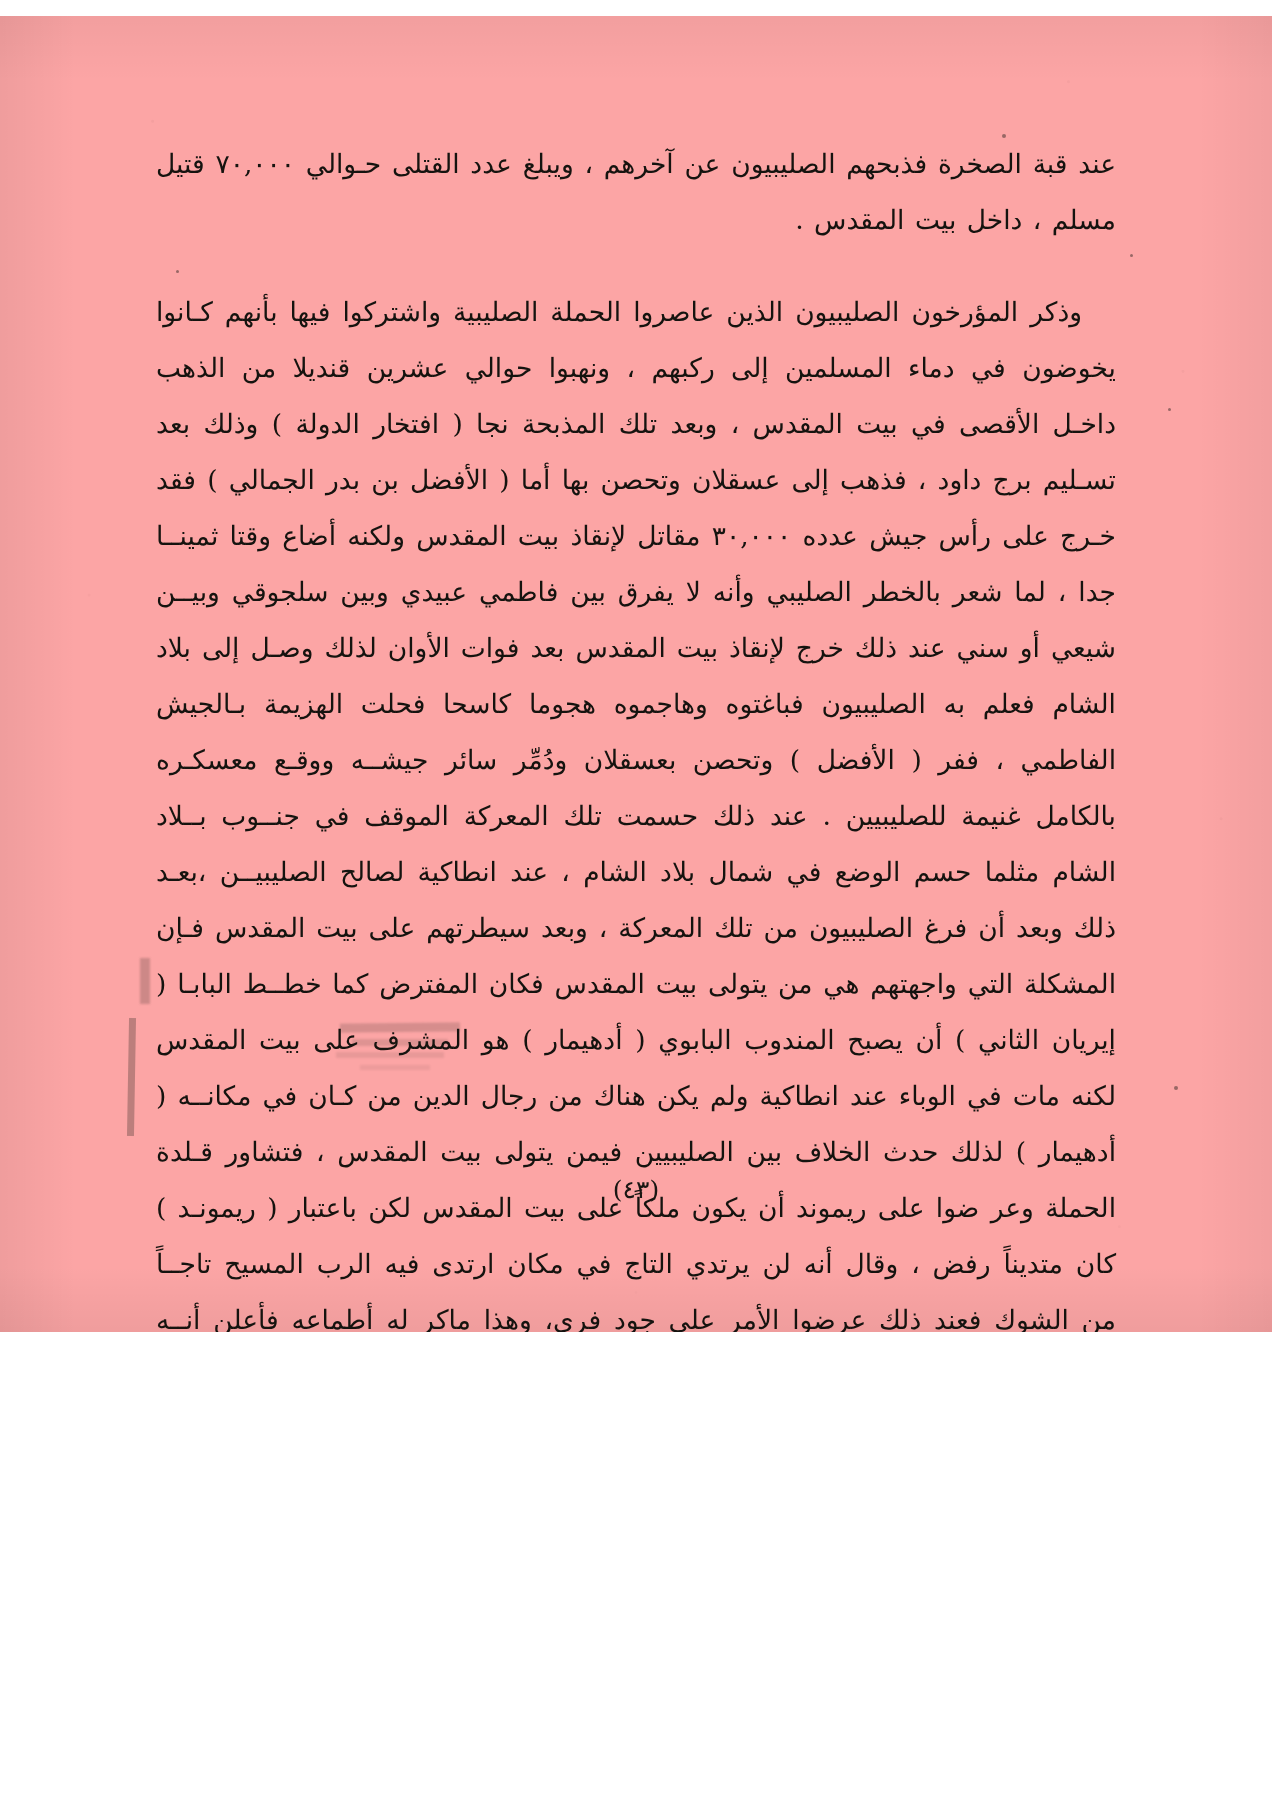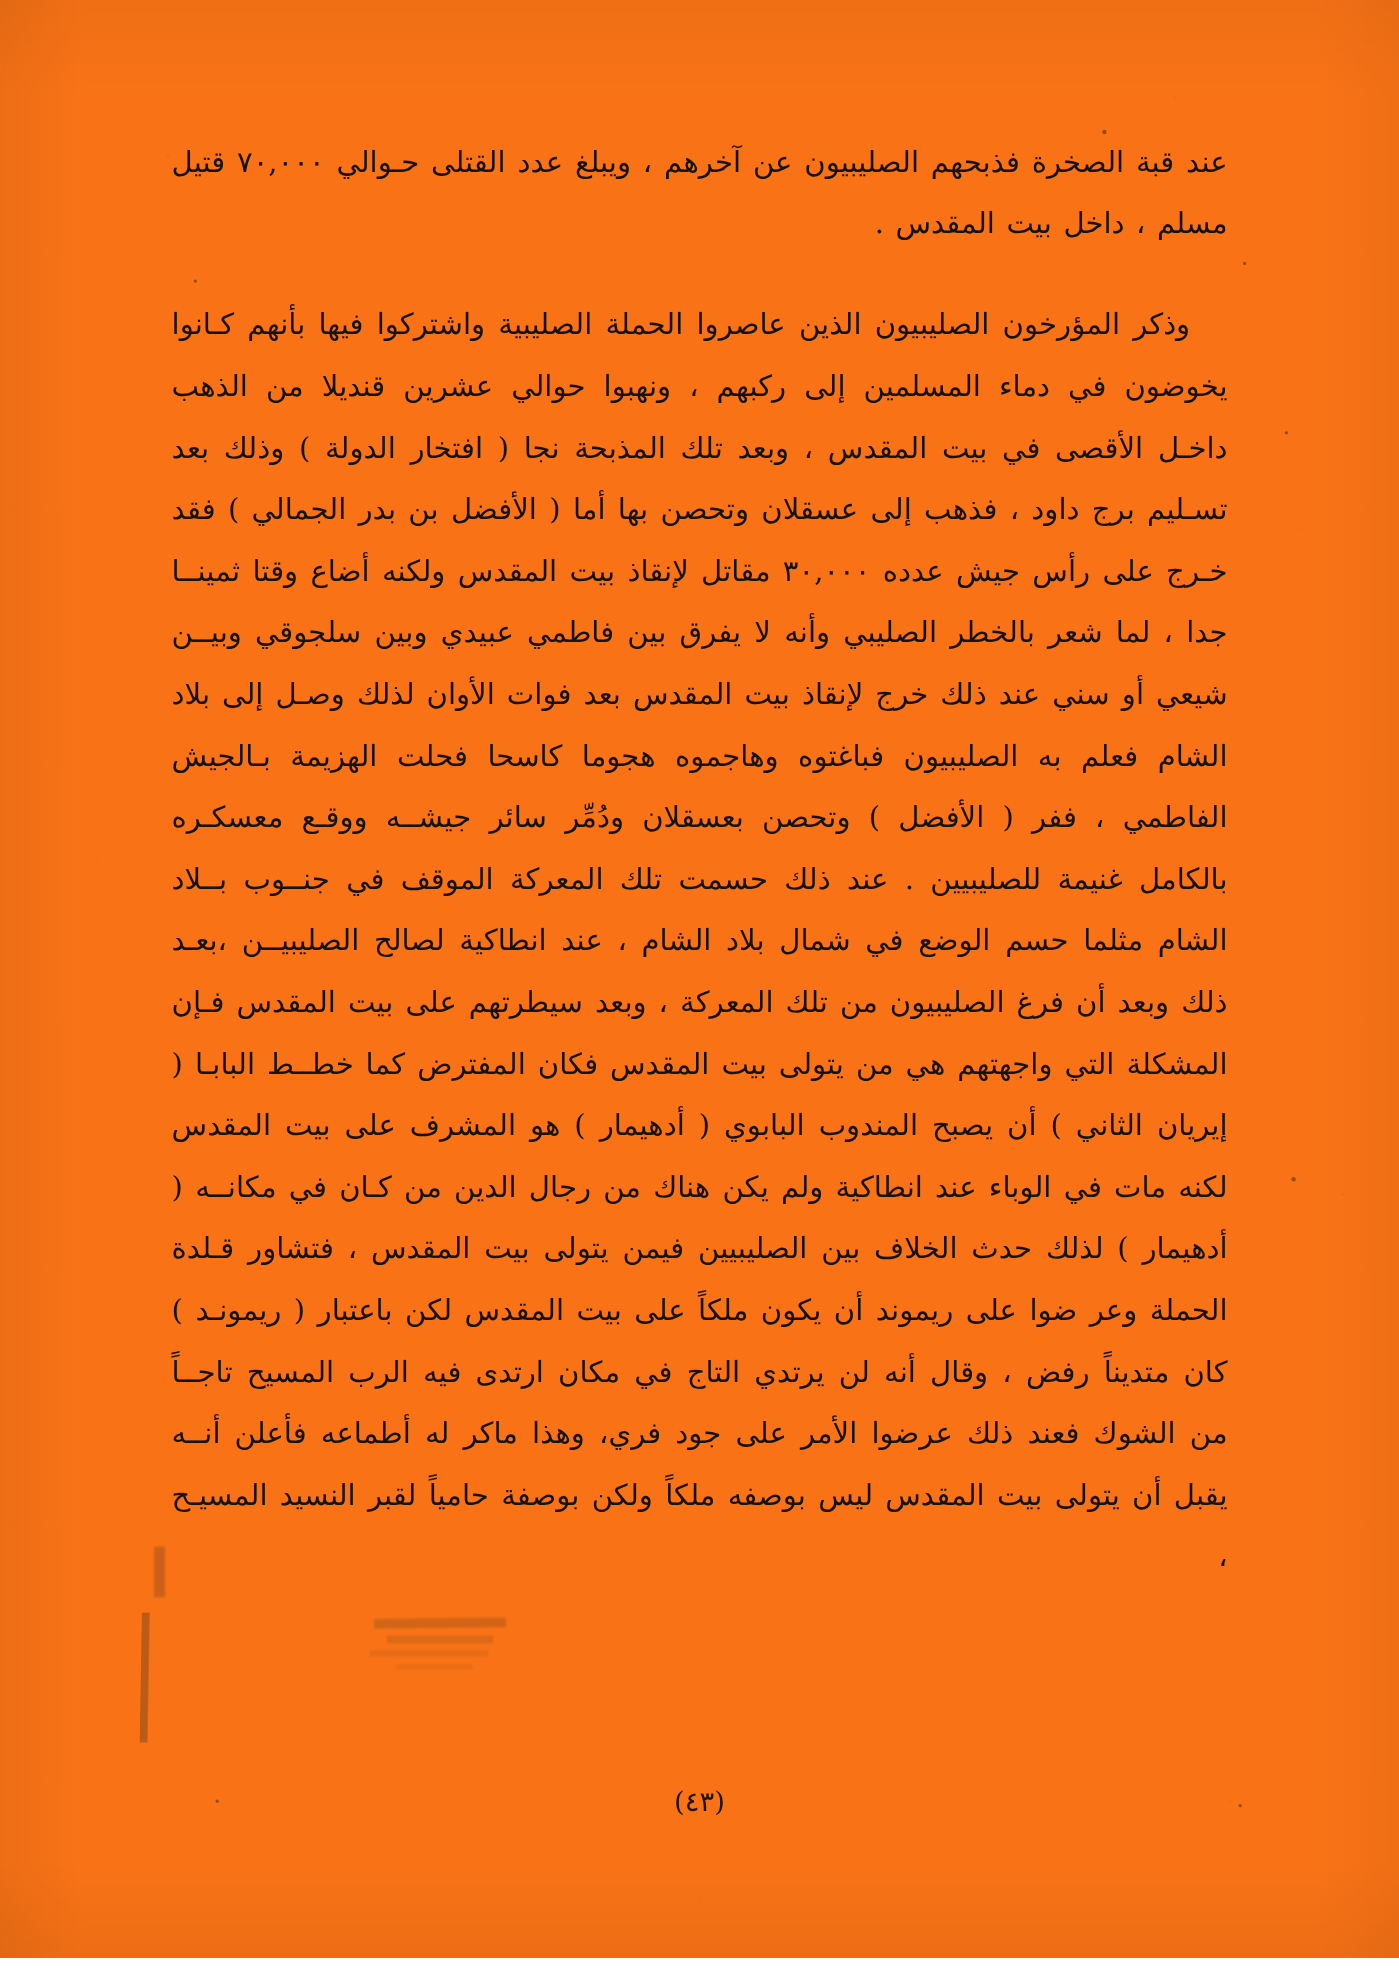--- a/index.html
+++ b/index.html
@@ -3,24 +3,25 @@
 <meta charset="utf-8">
 <style>
   html, body {
     margin: 0;
     padding: 0;
     background: #ffffff;
   }
   .page {
     position: relative;
     width: 1272px;
-    height: 1780px;
-    background: #f97316;
+    height: 1316px;
+    background: #fca5a5;
     overflow: hidden;
     font-family: "DejaVu Serif", "Liberation Serif", serif;
+    margin-top: 16px;
   }
   
   .grain {
     position: absolute;
     inset: 0;
     pointer-events: none;
     background:
       radial-gradient(circle at 12% 8%, rgba(0,0,0,0.035) 0 1px, transparent 2px),
       radial-gradient(circle at 84% 5%, rgba(0,0,0,0.03) 0 1px, transparent 2px),
       radial-gradient(circle at 93% 27%, rgba(0,0,0,0.03) 0 1px, transparent 2px),

